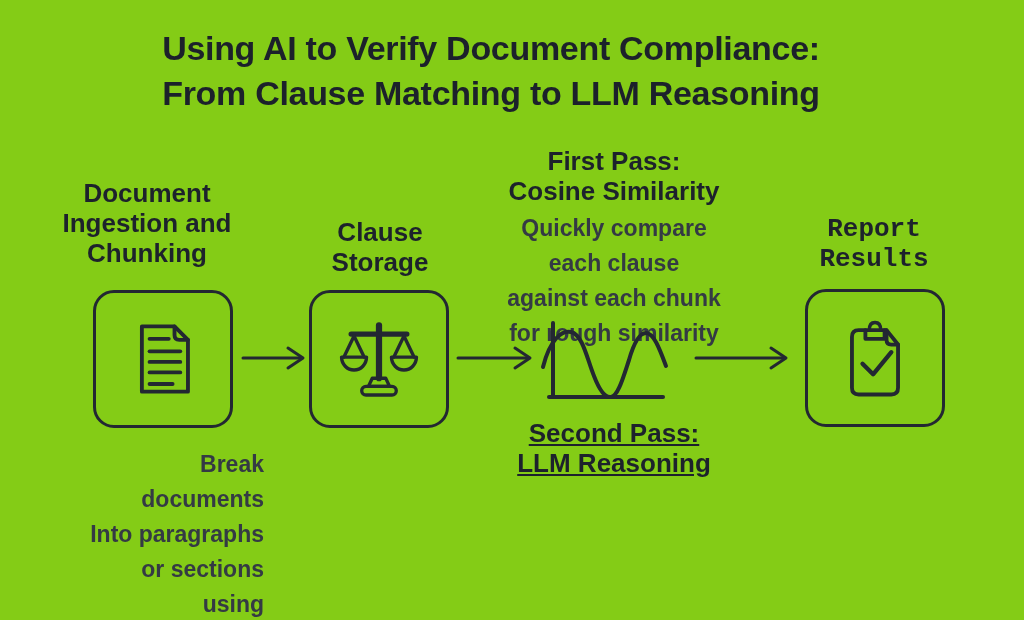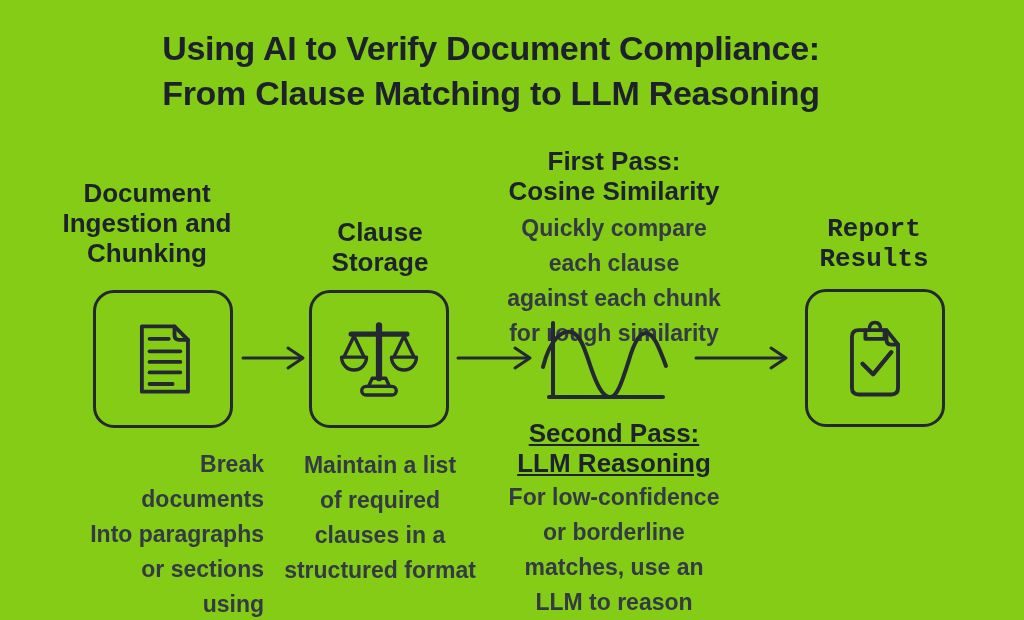--- a/index.html
+++ b/index.html
@@ -137,24 +137,20 @@
         <line x1="24" y1="26" x2="34.5" y2="48" stroke-width="3.5"></line>
         <path d="M11,48 L37,48 A 13 13.5 0 0 1 11,48 Z" stroke-width="3.5"></path>
         <line x1="76" y1="26" x2="65.5" y2="48" stroke-width="3.5"></line>
         <line x1="76" y1="26" x2="86.5" y2="48" stroke-width="3.5"></line>
         <path d="M63,48 L89,48 A 13 13.5 0 0 1 63,48 Z" stroke-width="3.5"></path>
         <path d="M43,70 L57,70 L61,78.5 L39,78.5 Z" stroke-width="3.5"></path>
         <rect x="32" y="78.5" width="36" height="9" rx="4.5" stroke-width="3.5"></rect>
       </g>
     </svg>
   </div>
-  <div class="col-desc" id="desc-2">Maintain a list
-of required
-clauses in a
-structured format</div>
 
   <div class="arrow" id="arrow-2">
     <svg width="82" height="28" viewBox="0 0 82 28">
       <g class="line-art" stroke="#20252e" stroke-width="3" stroke-linecap="round" stroke-linejoin="round">
         <line x1="3" y1="14" x2="72" y2="14"></line>
         <polyline points="60,4 75,14 60,24"></polyline>
       </g>
     </svg>
   </div>
 
@@ -168,24 +164,20 @@
     <svg width="132" height="86" viewBox="0 0 132 86">
       <g class="line-art" stroke-width="4" stroke-linecap="round" stroke-linejoin="round">
         <line x1="15" y1="6" x2="15" y2="80"></line>
         <line x1="11" y1="80" x2="125" y2="80"></line>
         <path d="M5,50 C12,22 24,13 33,15 C45,18 49,42 56,59 C61,72 67,81 73,80 C80,79 85,61 91,43 C95,29 101,16 108,16 C116,16 122,33 128,49"></path>
       </g>
     </svg>
   </div>
   <div class="col-heading" id="heading-3b">Second Pass:
 LLM Reasoning</div>
-  <div class="col-desc" id="desc-3b">For low-confidence
-or borderline
-matches, use an
-LLM to reason</div>
 
   <div class="arrow" id="arrow-3">
     <svg width="100" height="28" viewBox="0 0 100 28">
       <g class="line-art" stroke="#20252e" stroke-width="3" stroke-linecap="round" stroke-linejoin="round">
         <line x1="3" y1="14" x2="90" y2="14"></line>
         <polyline points="78,4 93,14 78,24"></polyline>
       </g>
     </svg>
   </div>
 

